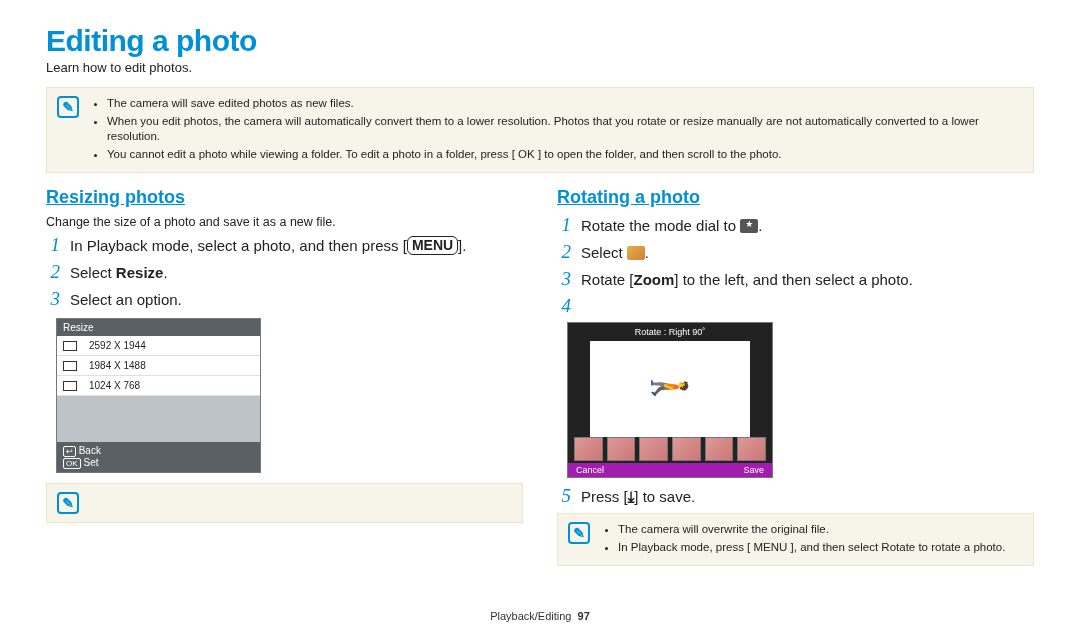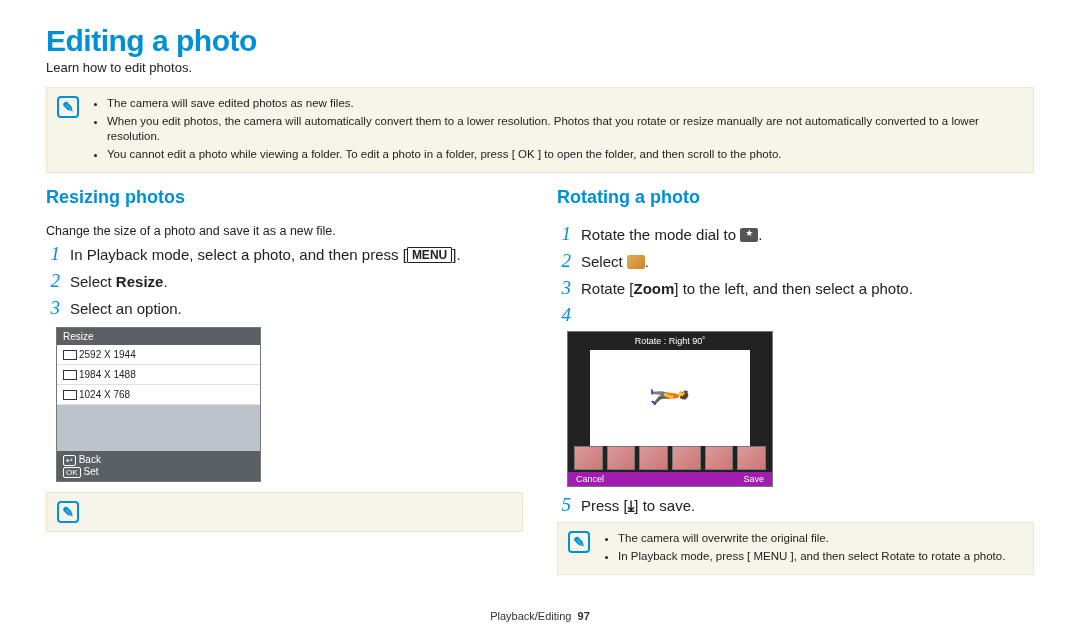--- a/index.html
+++ b/index.html
@@ -41,21 +41,22 @@
     font-size: 14px;
   }
   .top-note ul { list-style: disc; padding-left: 18px; }
   .top-note li { margin-bottom: 2px; line-height: 1.35; }
   .columns { display: flex; gap: 34px; }
   .col { flex: 1; }
   .section-head {
     color: #0090d6;
     font-size: 18px;
     font-weight: 700;
-    margin-bottom: 16px;
+    margin-bottom: 7px;
+    text-decoration: underline;
   }
   .small-desc { font-size: 12.5px; margin-bottom: 6px; }
   .steps { padding-left: 0px; list-style: none; }
   .steps li {
     display: flex;
     gap: 10px;
     font-size: 15px;
     margin-bottom: 6px;
     line-height: 1.4;
     align-items: flex-start;
@@ -66,23 +67,23 @@
     font-family: Georgia, serif;
     font-size: 19px;
     width: 14px;
     text-align: right;
     flex-shrink: 0;
     line-height: 1.05;
   }
   .menu-box {
     display: inline-block;
     border: 1.5px solid #222;
-    border-radius: 1px;
+    border-radius: 6px;
     padding: 0 4px;
-    font-size: 12px;
+    font-size: 14px;
     font-weight: 700;
     vertical-align: 1px;
     line-height: 1.2;
   }
   .mode-icon {
     display:inline-block;width:18px;height:14px;background:#555;
     border-radius:2px;vertical-align:-2px;position:relative;
   }
   .mode-icon::after{content:"★";color:#fff;font-size:9px;position:absolute;left:5px;top:-1px;}
   .edit-icon {
@@ -101,21 +102,21 @@
     height: 155px;
     background: #bcc3c9;
     position: relative;
     font-size: 10px;
   }
   .cam-title {
     background:#5b6065;color:#fff;padding:3px 6px;font-size:10px;
   }
   .cam-list { background:#fff; }
   .cam-row {
-    display:flex;align-items:center;gap:2px;padding:4px 6px;
+    display:flex;align-items:center;gap:12px;padding:4px 6px;
     border-bottom:1px solid #e0e0e0;font-size:10px;
   }
   .cam-row span.ic{width:14px;height:10px;border:1px solid #333;display:inline-block;}
   .cam-footer{
     position:absolute;bottom:0;left:0;right:0;
     background:#5b6065;color:#fff;display:flex;justify-content:space-between;
     padding:3px 6px;font-size:10px;flex-direction:column;
   }
   .cam-footer .ret{display:inline-block;border:1px solid #fff;border-radius:2px;padding:0 2px;font-size:8px;margin-right:3px;}
   

